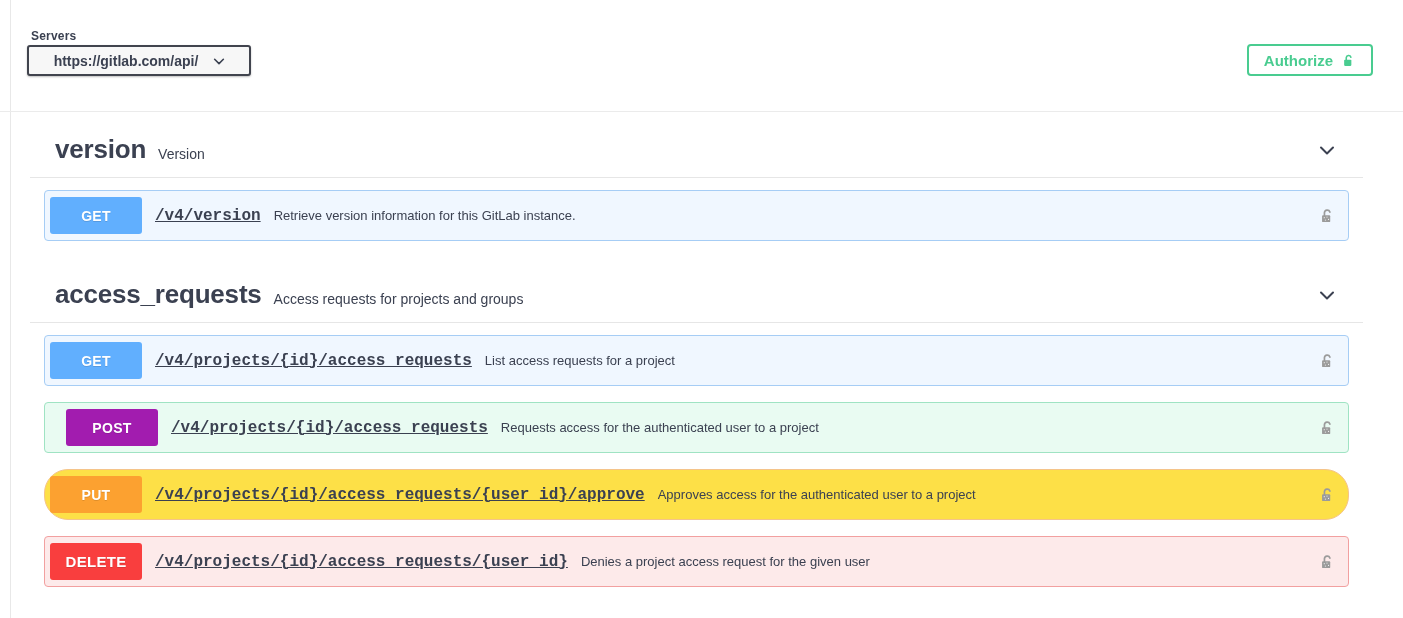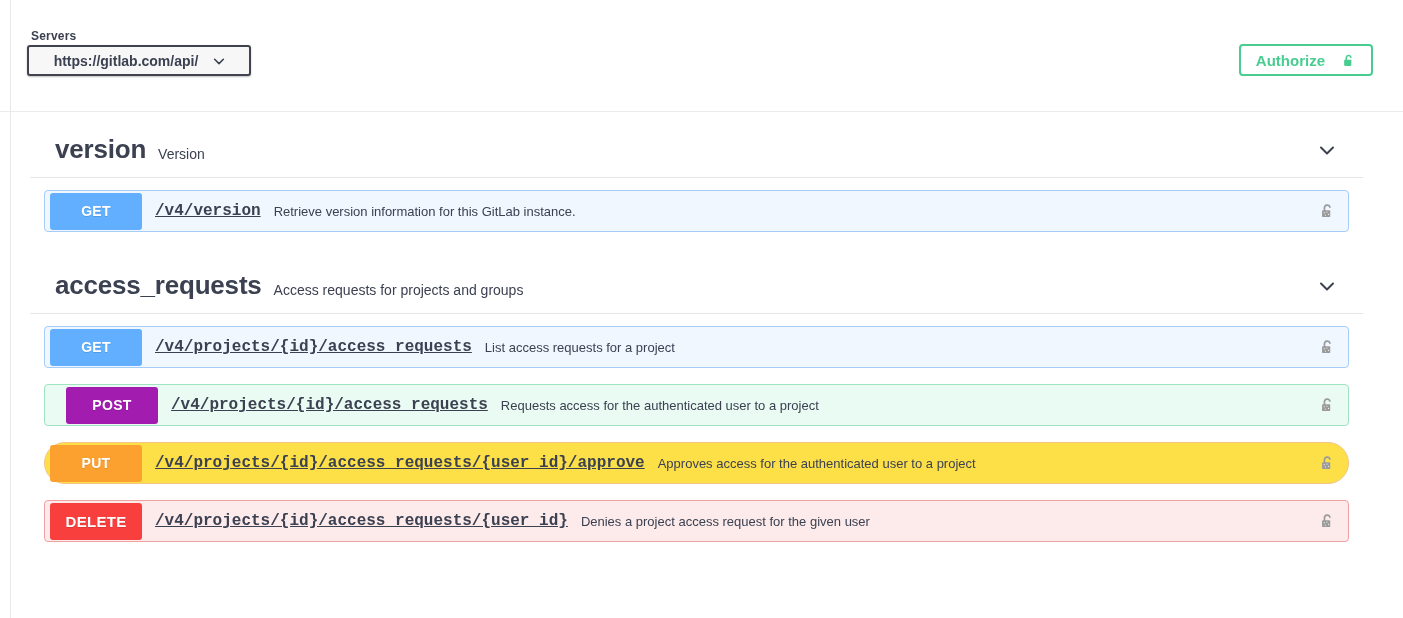--- a/index.html
+++ b/index.html
@@ -72,21 +72,21 @@
   }
 
   .authorize-wrap {
     position: absolute;
     right: 30px;
     top: 44px;
   }
   .authorize-btn {
     display: inline-flex;
     align-items: center;
-    gap: 16px;
+    gap: 8px;
     height: 32px;
     padding: 0 15px;
     border: 2px solid #49cc90;
     border-radius: 4px;
     background: transparent;
     font-family: "Liberation Sans", sans-serif;
     font-size: 15px;
     font-weight: bold;
     color: #49cc90;
     cursor: pointer;
@@ -130,21 +130,21 @@
     display: flex;
     align-items: center;
     justify-content: center;
   }
 
   
   .ops { padding: 0; }
   .op-row {
     display: flex;
     align-items: center;
-    height: 42px;
+    height: 51px;
     margin: 0 14px 16px 14px;
     border-radius: 4px;
     border: 1px solid;
     padding: 0 12px 0 5px;
     cursor: pointer;
   }
   .op-row:first-child { margin-top: 12px; }
 
   .op-method {
     flex: none;

